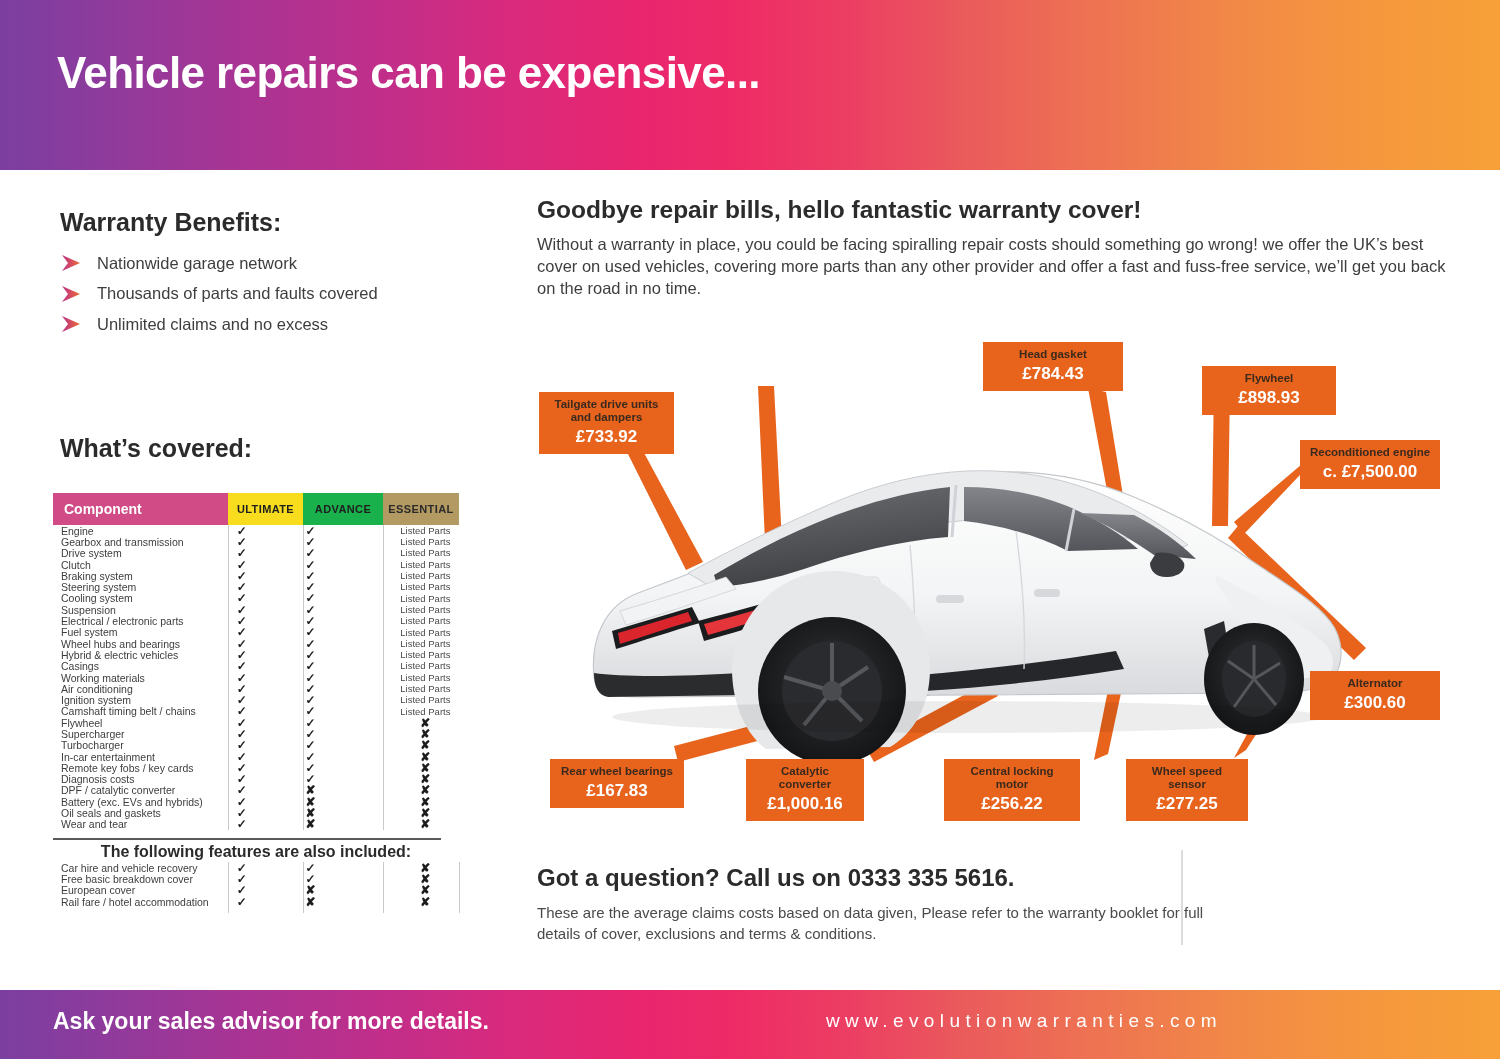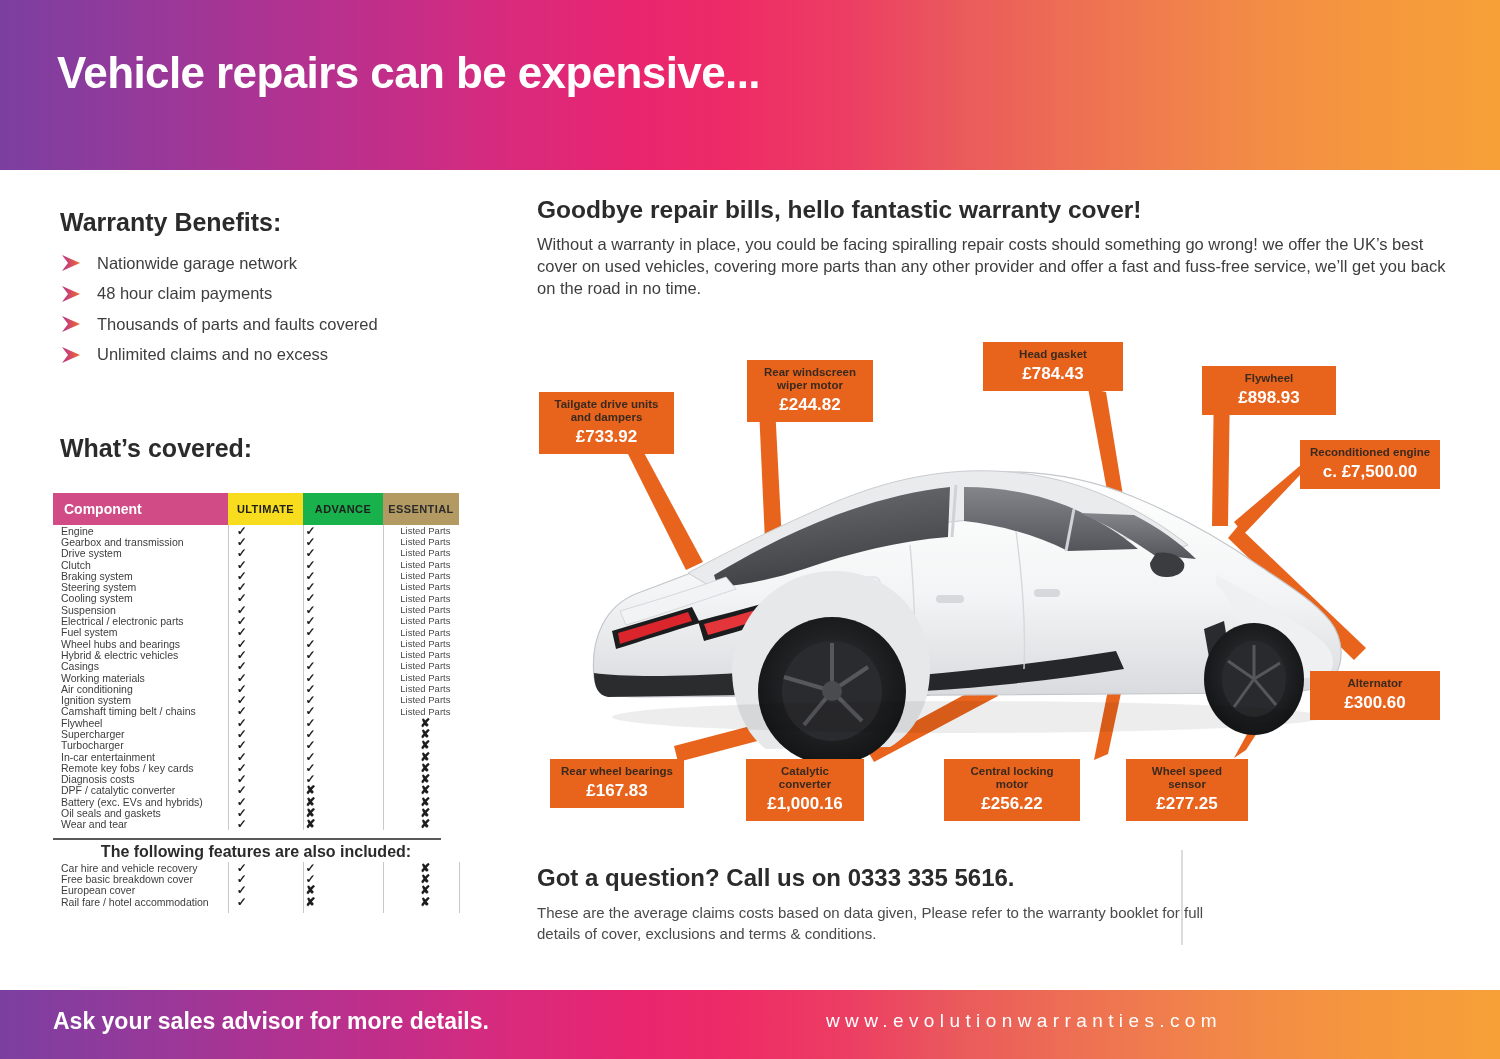--- a/index.html
+++ b/index.html
@@ -164,28 +164,20 @@
           <defs>
             <linearGradient id="g1" x1="0" y1="0" x2="1" y2="0">
               <stop offset="0" stop-color="#b9308a"></stop>
               <stop offset="1" stop-color="#ef6b33"></stop>
             </linearGradient>
           </defs>
           <path d="M2 1 L20 9 L2 17 L8 9 Z" fill="url(#g1)"></path>
         </svg>
     </span>
     <span class="benefit-text">Nationwide garage network</span>
-  </li>
-  <li class="benefit-item">
-    <span class="chev">
-      <svg width="30" height="18" viewBox="0 0 30 18">
-          <path d="M2 1 L20 9 L2 17 L8 9 Z" fill="url(#g1)"></path>
-        </svg>
-    </span>
-    <span class="benefit-text">48 hour claim payments</span>
   </li>
   <li class="benefit-item">
     <span class="chev">
       <svg width="30" height="18" viewBox="0 0 30 18">
           <path d="M2 1 L20 9 L2 17 L8 9 Z" fill="url(#g1)"></path>
         </svg>
     </span>
     <span class="benefit-text">Thousands of parts and faults covered</span>
   </li>
   <li class="benefit-item">
@@ -540,24 +532,20 @@
 
       <ellipse cx="400" cy="292" rx="356" ry="16" fill="#000" opacity="0.07"></ellipse>
     </svg>
   </div>
 
   <div class="callout" style="left:11px; top:62px; width:135px;">
     <span class="lab">Tailgate drive units and dampers</span>
     <span class="val">£733.92</span>
   </div>
 
-  <div class="callout" style="left:219px; top:30px; width:126px;">
-    <span class="lab">Rear windscreen wiper motor</span>
-    <span class="val">£244.82</span>
-  </div>
 
   <div class="callout" style="left:455px; top:12px; width:140px;">
     <span class="lab">Head gasket</span>
     <span class="val">£784.43</span>
   </div>
 
   <div class="callout" style="left:674px; top:36px; width:134px;">
     <span class="lab">Flywheel</span>
     <span class="val">£898.93</span>
   </div>

